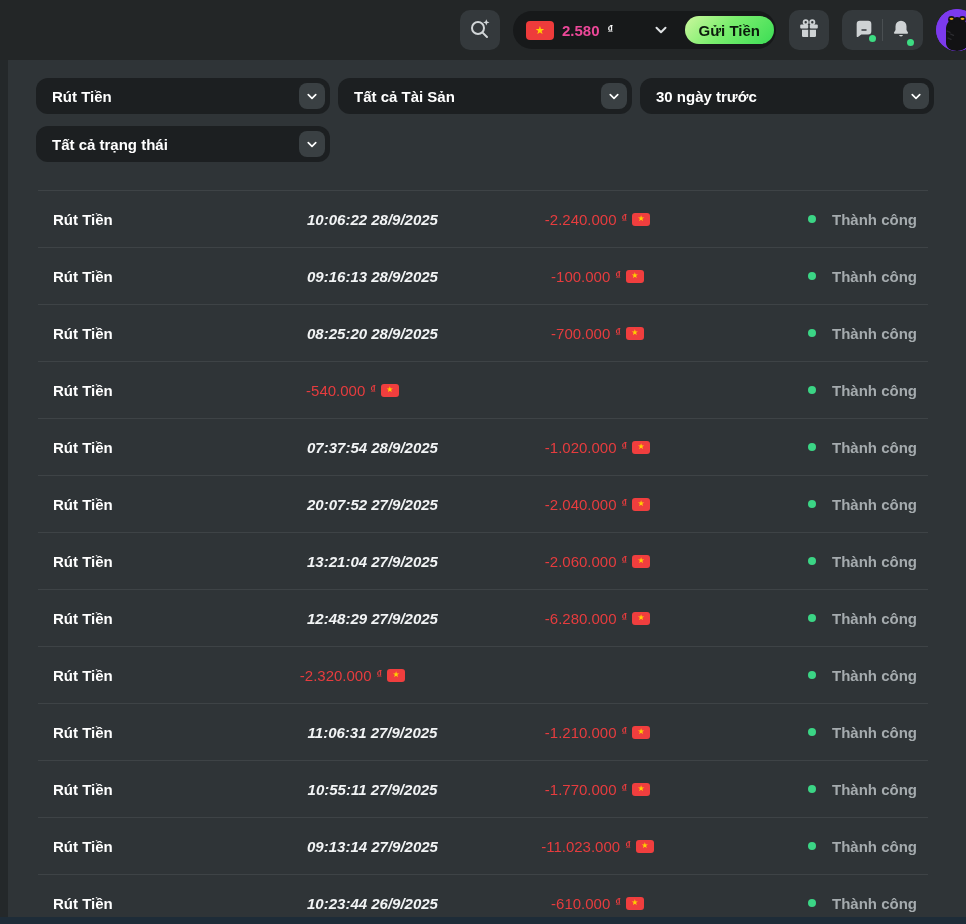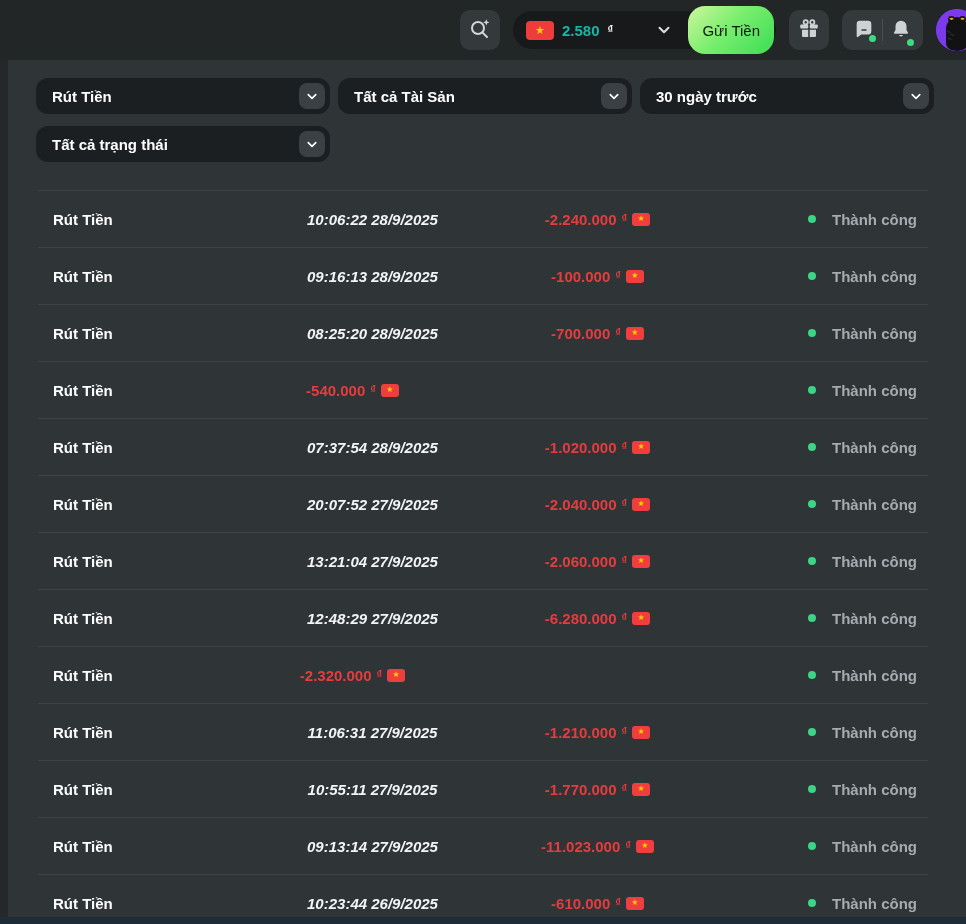--- a/index.html
+++ b/index.html
@@ -24,27 +24,27 @@
   .balance-pill {
     height:38px; background:#17191a; border-radius:19px;
     display:flex; align-items:center; padding:0 2px 0 13px; gap:8px;
     min-width:263px;
   }
   .flag-lg {
     width:28px; height:19px; background:#ee3b3b; border-radius:4px;
     display:flex; align-items:center; justify-content:center; flex:0 0 auto;
   }
   .flag-lg .star { color:#ffd100; font-size:11px; line-height:1; }
-  .balance-amt { color:#14b8a6; font-weight:bold; font-size:15px; }
+  .balance-amt { color:#ec4899; font-weight:bold; font-size:15px; }
   .dong-sym { color:#ffffff; font-weight:bold; font-size:11px; position:relative; top:-1px; }
   .pill-spacer { flex:1; }
   .deposit-btn {
-    height:48px; padding:0 14px; border:none; border-radius:17px;
+    height:28px; padding:0 14px; border:none; border-radius:17px;
     background:linear-gradient(135deg,#cdf79e 0%,#7bee6e 45%,#3bdd55 100%);
-    color:#0b1a0c; font-weight:normal; font-size:15px; cursor:pointer;
+    color:#0b1a0c; font-weight:bold; font-size:15px; cursor:pointer;
     font-family:inherit; flex:0 0 auto;
   }
   .duo-group {
     height:40px; background:#34393c; border-radius:10px;
     display:flex; align-items:center; padding:0 4px;
   }
   .duo-btn {
     width:36px; height:40px; background:transparent; border:none;
     display:flex; align-items:center; justify-content:center;
     cursor:pointer; position:relative;
@@ -86,21 +86,21 @@
   }
   .trow {
     display:flex; align-items:center; height:57px;
     border-top:1px solid #3e4346; cursor:pointer;
   }
   .c-type  { flex:0 0 212px; padding-left:15px; color:#ffffff; font-weight:bold; font-size:15px; }
   .c-time  { flex:0 0 245px; text-align:center; color:#f2f4f5; font-weight:bold; font-size:15px;font-style:italic; }
   .c-amount{
     flex:0 0 205px; display:flex; align-items:center; justify-content:center; gap:5px;
   }
-  .amt { color:#e63c3e; font-weight:bold; font-size:15px; }
+  .amt { color:#e63c3e; font-weight:normal; font-size:15px; }
   .c-amount .dong { color:#e63c3e; font-weight:bold; font-size:11px; position:relative; top:-1px; }
   .flag-sm {
     width:18px; height:13px; background:#f03e3e; border-radius:3px;
     display:inline-flex; align-items:center; justify-content:center;
   }
   .flag-sm .star { color:#ffd100; font-size:8px; line-height:1; }
   .c-status{
     flex:1; display:flex; align-items:center; justify-content:flex-end;
     gap:16px; padding-right:11px;
   }

